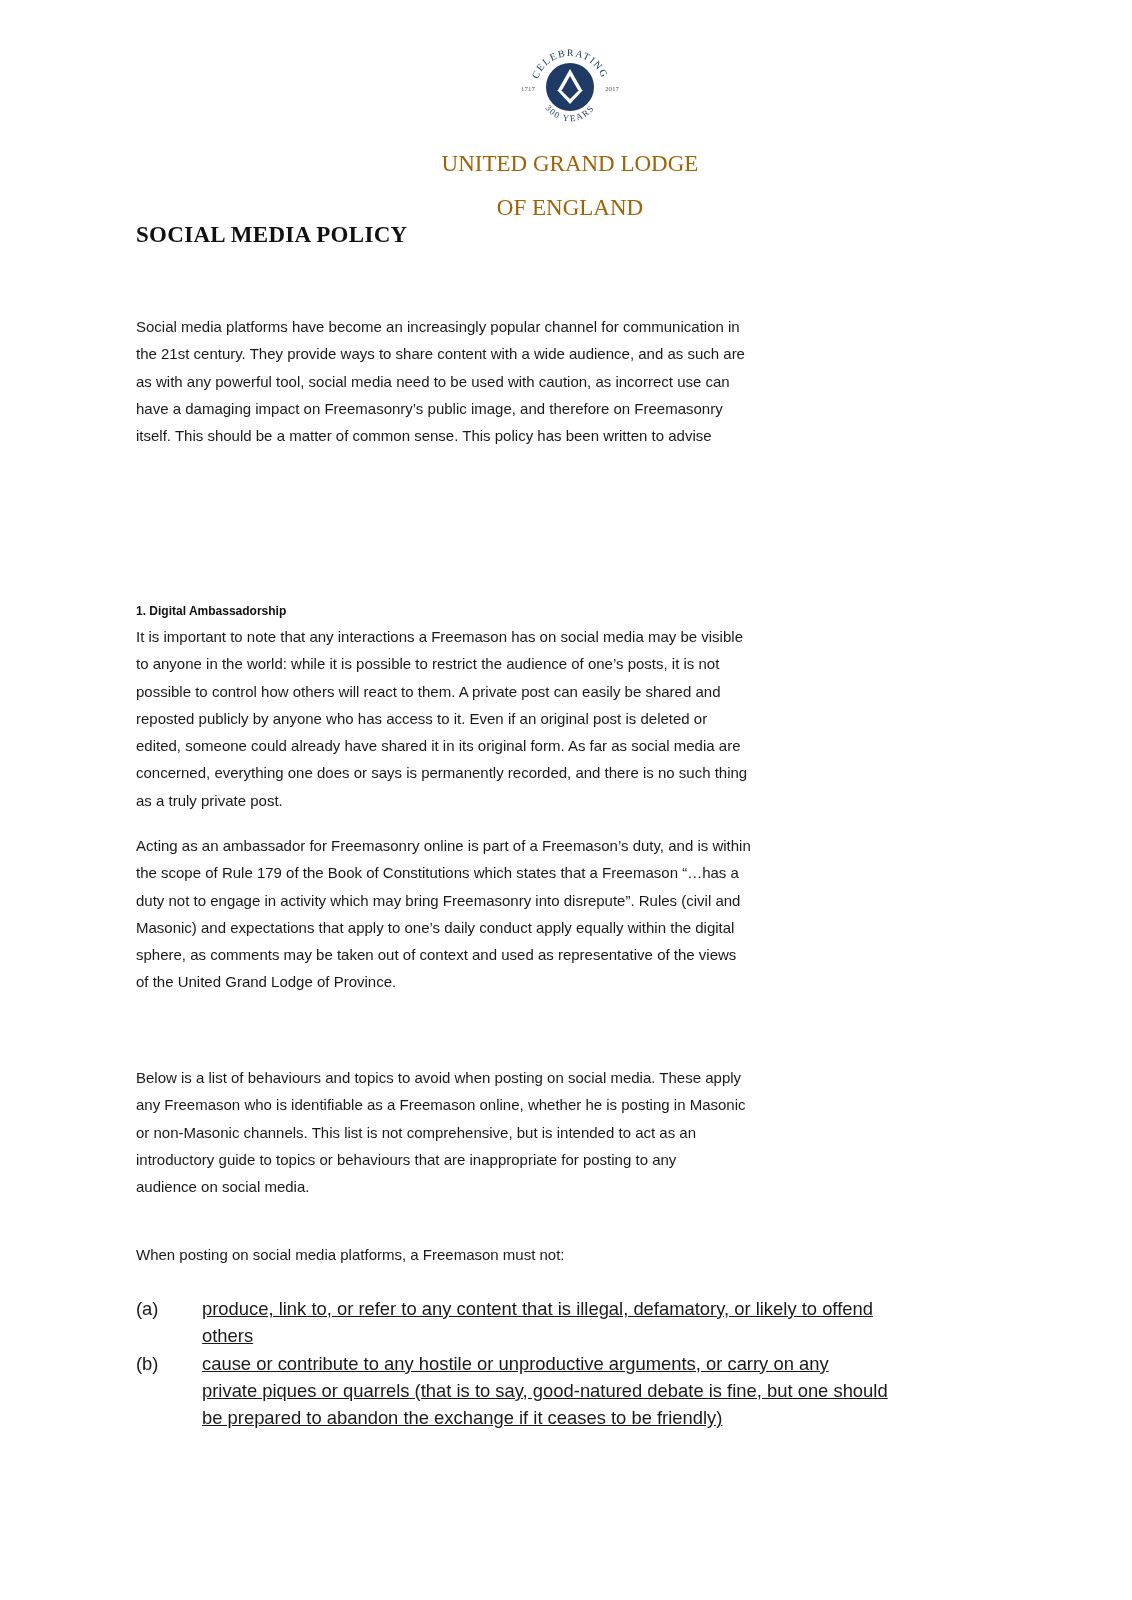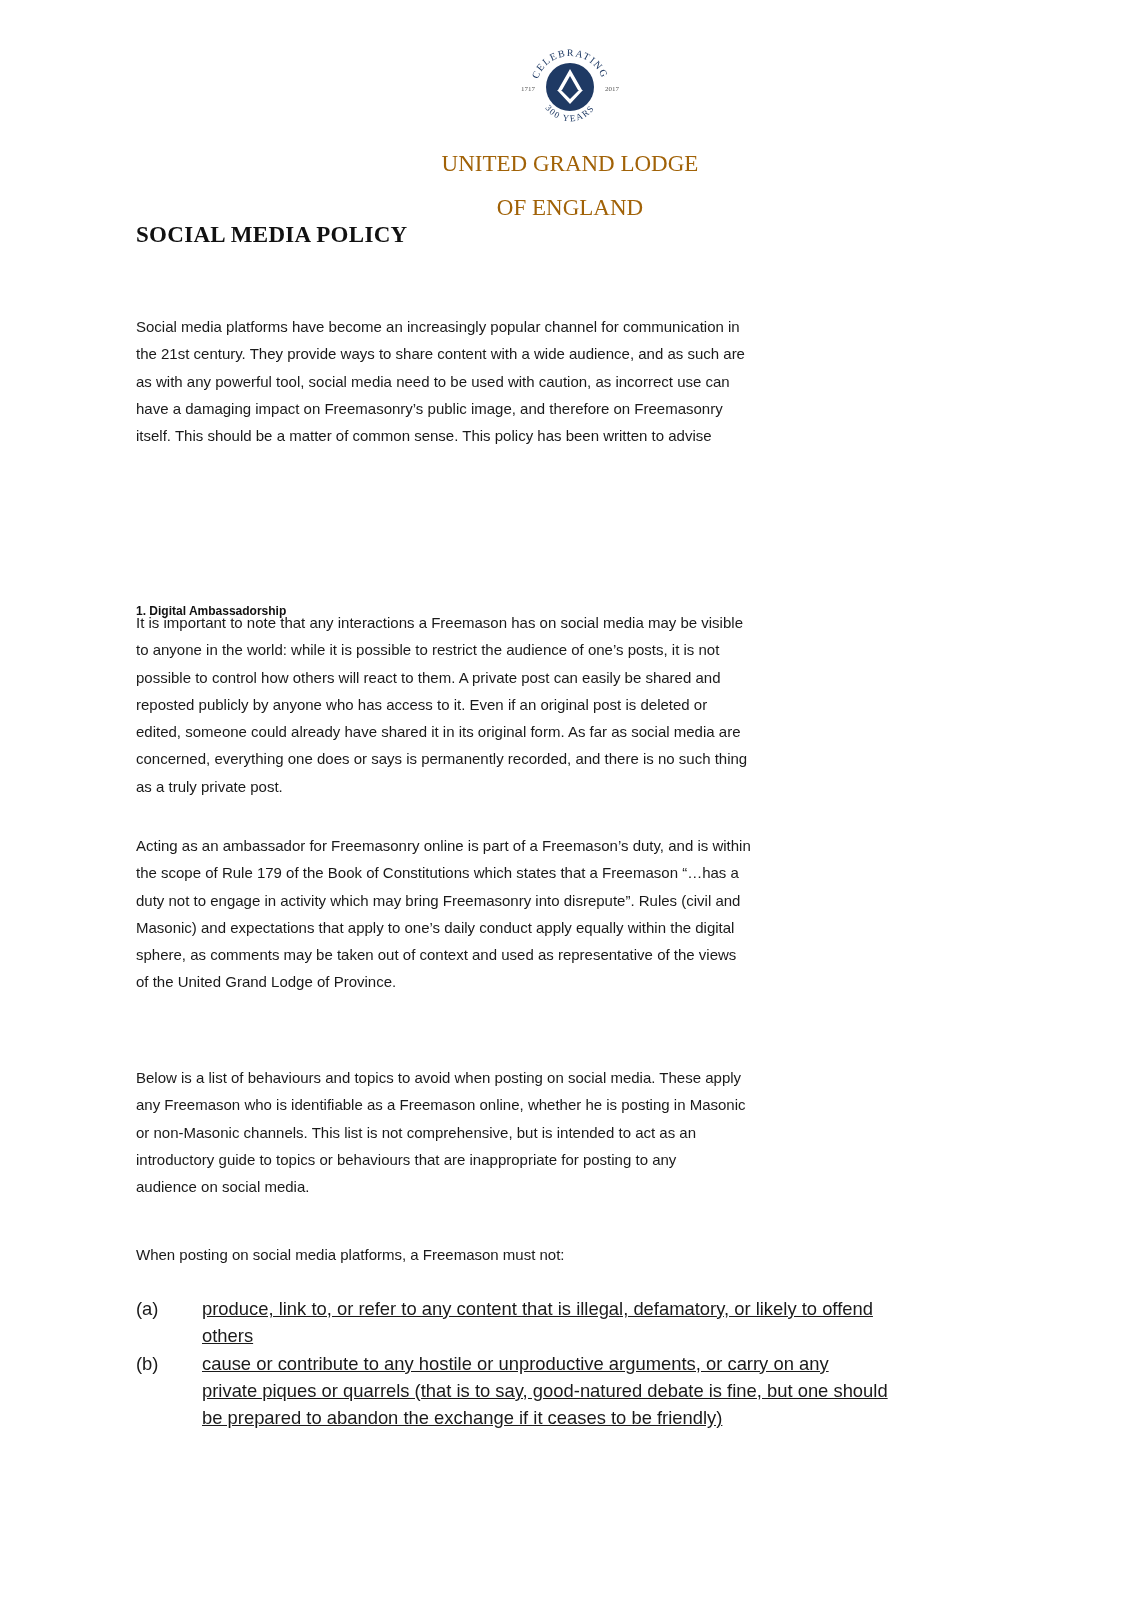--- a/index.html
+++ b/index.html
@@ -59,21 +59,21 @@
   <div class="body-text" style="top: 313px;">
     <span class="line">Social media platforms have become an increasingly popular channel for communication in</span>
     <span class="line">the 21st century. They provide ways to share content with a wide audience, and as such are</span>
     <span class="line">as with any powerful tool, social media need to be used with caution, as incorrect use can</span>
     <span class="line">have a damaging impact on Freemasonry’s public image, and therefore on Freemasonry</span>
     <span class="line">itself. This should be a matter of common sense.  This policy has been written to advise</span>
   </div>
 
   <div class="heading">1. Digital Ambassadorship</div>
 
-  <div class="body-text" style="top: 609px;">
+  <div class="body-text" style="top: 623px;">
     <span class="line">It is important to note that any interactions a Freemason has on social media may be visible</span>
     <span class="line">to anyone in the world: while it is possible to restrict the audience of one’s posts, it is not</span>
     <span class="line">possible to control how others will react to them. A private post can easily be shared and</span>
     <span class="line">reposted publicly by anyone who has access to it. Even if an original post is deleted or</span>
     <span class="line">edited, someone could already have shared it in its original form. As far as social media are</span>
     <span class="line">concerned, everything one does or says is permanently recorded, and there is no such thing</span>
     <span class="line">as a truly private post.</span>
   </div>
 
   <div class="body-text" style="top: 832px;">

